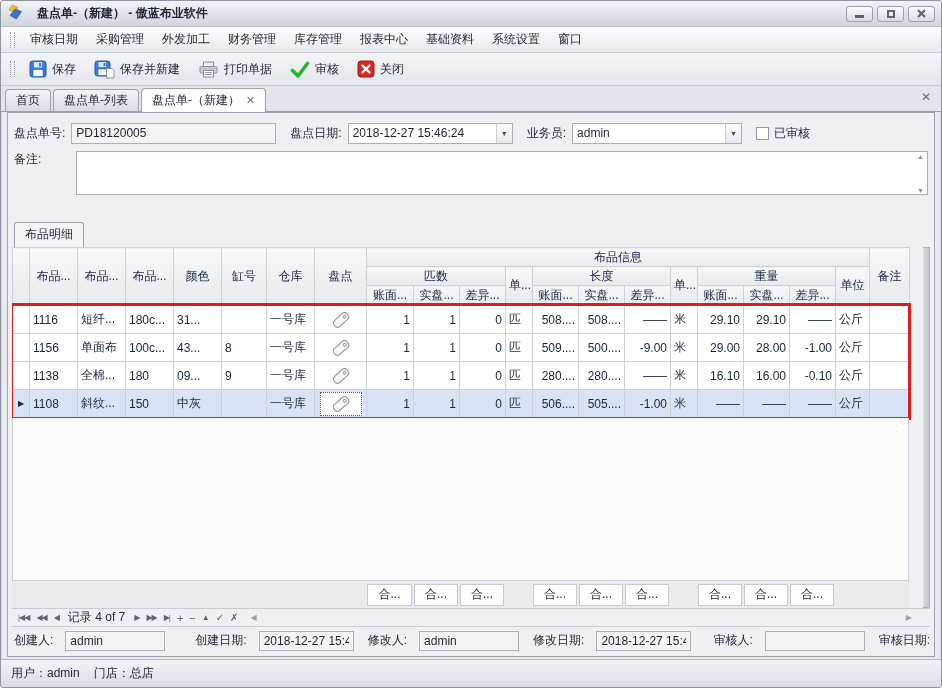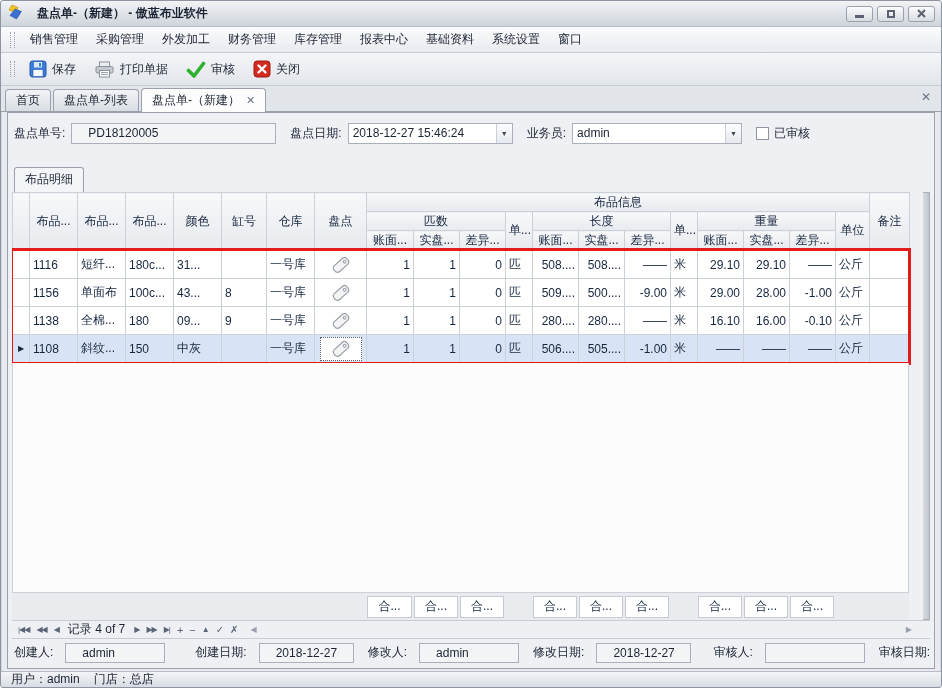--- a/index.html
+++ b/index.html
@@ -38,21 +38,21 @@
   .tab.active { background:#fdfdfe; height:24px; font-weight:normal; position:relative; z-index:2; margin-bottom:-1px; }
   .strip-close { position:absolute; right:10px; top:4px; color:#6b7280; font-weight:bold; font-size:12px; }
   .tab-close { color:#6b7280; font-weight:bold; font-size:11px; }
 
   
   .content { flex:1; margin:0 6px 2px 6px; border:1px solid #9aa1ad; background:#eef0f4;
     display:flex; flex-direction:column; padding:6px 4px 2px 4px; overflow:hidden; }
 
   .formrow { display:flex; align-items:center; height:24px; margin:2px 2px 6px 2px; }
   .lbl { margin-right:6px; white-space:nowrap; }
-  input.fld { height:21px; border:1px solid #a9b0bb; background:#fff; padding:0 16px;
+  input.fld { height:21px; border:1px solid #a9b0bb; background:#fff; padding:0 4px;
     font-family:inherit; font-size:12px; color:#1c2433; }
   input.ro { background:#f3f4f6; }
   .combo { height:21px; border:1px solid #a9b0bb; background:#fff; display:flex; align-items:center; }
   .combo-text { flex:1; padding:0 4px; overflow:hidden; white-space:nowrap; }
   .combo-btn { width:16px; height:100%; display:flex; align-items:center; justify-content:center;
     font-size:7px; color:#404854; background:linear-gradient(#fcfdfe,#e6e9ee); border-left:1px solid #c9cdd5; }
   .checkbox { width:13px; height:13px; border:1px solid #8f96a3; background:#fff; display:inline-block; margin:0 5px 0 14px; vertical-align:-2px; }
 
   .remarkrow { display:flex; margin:0 2px 8px 2px; }
   .remark-box { position:relative; flex:1; margin-left:6px; }
@@ -96,21 +96,21 @@
     background:#eef0f3; border-top:1px solid #c6cbd4; color:#5b6577; }
   .navbtn { font-size:8px; padding:0 2px; letter-spacing:-1px; }
   .navtext { color:#1c2433; font-size:12px; margin:0 4px; letter-spacing:0; }
   .nav-scroll-left { margin-left:8px; font-size:8px; color:#9aa1ad; }
   .nav-scroll-right { margin-left:auto; margin-right:14px; font-size:8px; color:#9aa1ad; }
 
   .auditrow { height:28px; display:flex; align-items:center; gap:6px; padding:0 2px; border-top:1px solid #c6cbd4; background:#eef0f4; }
   .auditrow input { height:20px; }
 
   
-  .statusbar { height:16px; display:flex; align-items:center; padding:4px 10px;
+  .statusbar { height:28px; display:flex; align-items:center; padding:4px 10px;
     background:linear-gradient(#f3f4f7,#d9dde3); border-top:1px solid #b6bcc6; border-radius:0 0 3px 3px; }
   .statusbar .left { display:flex; gap:14px; }
   .statusbar .right { margin-left:auto; display:flex; align-items:center; gap:8px; }
   a.link { color:#1a4fd6; text-decoration:underline; }
 </style>
 </head>
 <body>
 
 <div class="window">
 
@@ -132,41 +132,51 @@
       <span class="winbtn">
         <svg width="9" height="9" viewBox="0 0 9 9">
           <path d="M1 1 L8 8 M8 1 L1 8" stroke="#5a6170" stroke-width="2"></path>
         </svg>
       </span>
     </span>
   </div>
 
   <div class="menubar">
     <span class="grip"></span>
-    <span class="menu-item">销售管理</span>
+    <span class="menu-item">审核日期</span>
     <span class="menu-item">采购管理</span>
     <span class="menu-item">外发加工</span>
     <span class="menu-item">财务管理</span>
     <span class="menu-item">库存管理</span>
     <span class="menu-item">报表中心</span>
     <span class="menu-item">基础资料</span>
     <span class="menu-item">系统设置</span>
     <span class="menu-item">窗口</span>
   </div>
 
   <div class="toolbar">
     <span class="grip"></span>
     <span class="tbtn">
       <svg width="18" height="18" viewBox="0 0 18 18">
         <rect x="1" y="1" width="16" height="16" rx="2.5" fill="#3a7edb" stroke="#2257a8"></rect>
         <rect x="5" y="2" width="8" height="5.5" fill="#dbe7fa"></rect>
         <rect x="10" y="3" width="2" height="3.5" fill="#3a7edb"></rect>
         <rect x="4" y="9.5" width="10" height="7" fill="#f4f8ff" stroke="#2257a8" stroke-width="0.6"></rect>
       </svg>
       <span>保存</span>
+    </span>
+    <span class="tbtn">
+      <svg width="21" height="19" viewBox="0 0 21 19">
+        <rect x="1" y="1" width="15" height="15" rx="2.5" fill="#3a7edb" stroke="#2257a8"></rect>
+        <rect x="4.5" y="2" width="7.5" height="5" fill="#dbe7fa"></rect>
+        <rect x="9.5" y="3" width="2" height="3" fill="#3a7edb"></rect>
+        <rect x="4" y="9" width="9" height="6.5" fill="#f4f8ff" stroke="#2257a8" stroke-width="0.6"></rect>
+        <path d="M12.5 8.5 h5.5 l2 2 v7.5 h-7.5 z" fill="#ffffff" stroke="#8a9099"></path>
+      </svg>
+      <span>保存并新建</span>
     </span>
     <span class="tbtn">
       <svg width="21" height="17" viewBox="0 0 21 17">
         <rect x="5.5" y="1" width="10" height="4.5" fill="#eceff2" stroke="#8a9099"></rect>
         <rect x="2" y="5.5" width="17" height="6.5" rx="1.5" fill="#c4cad2" stroke="#8a9099"></rect>
         <rect x="5.5" y="9.5" width="10" height="6.5" fill="#ffffff" stroke="#8a9099"></rect>
         <line x1="7" y1="11.5" x2="14" y2="11.5" stroke="#9aa0a8"></line>
         <line x1="7" y1="13.5" x2="14" y2="13.5" stroke="#9aa0a8"></line>
       </svg>
       <span>打印单据</span>
@@ -212,20 +222,30 @@
       </span>
       <span class="lbl" style="margin-left:14px">业务员:</span>
       <span class="combo" style="width:170px">
         <span class="combo-text">admin</span>
         <span class="combo-btn">▼</span>
       </span>
       <span class="checkbox"></span>
       <span>已审核</span>
     </div>
 
+    <div class="remarkrow">
+      <span class="lbl" style="width:50px">备注:</span>
+      <span class="remark-box">
+        <textarea style=""></textarea>
+        <span class="ta-arrows">
+          <span>▲</span>
+          <span>▼</span>
+        </span>
+      </span>
+    </div>
 
     <div class="detailtab">
       <span class="dtab">布品明细</span>
     </div>
 
 
     <div class="gridzone">
       <div class="gridrow">
         <div class="gridcol">
 

